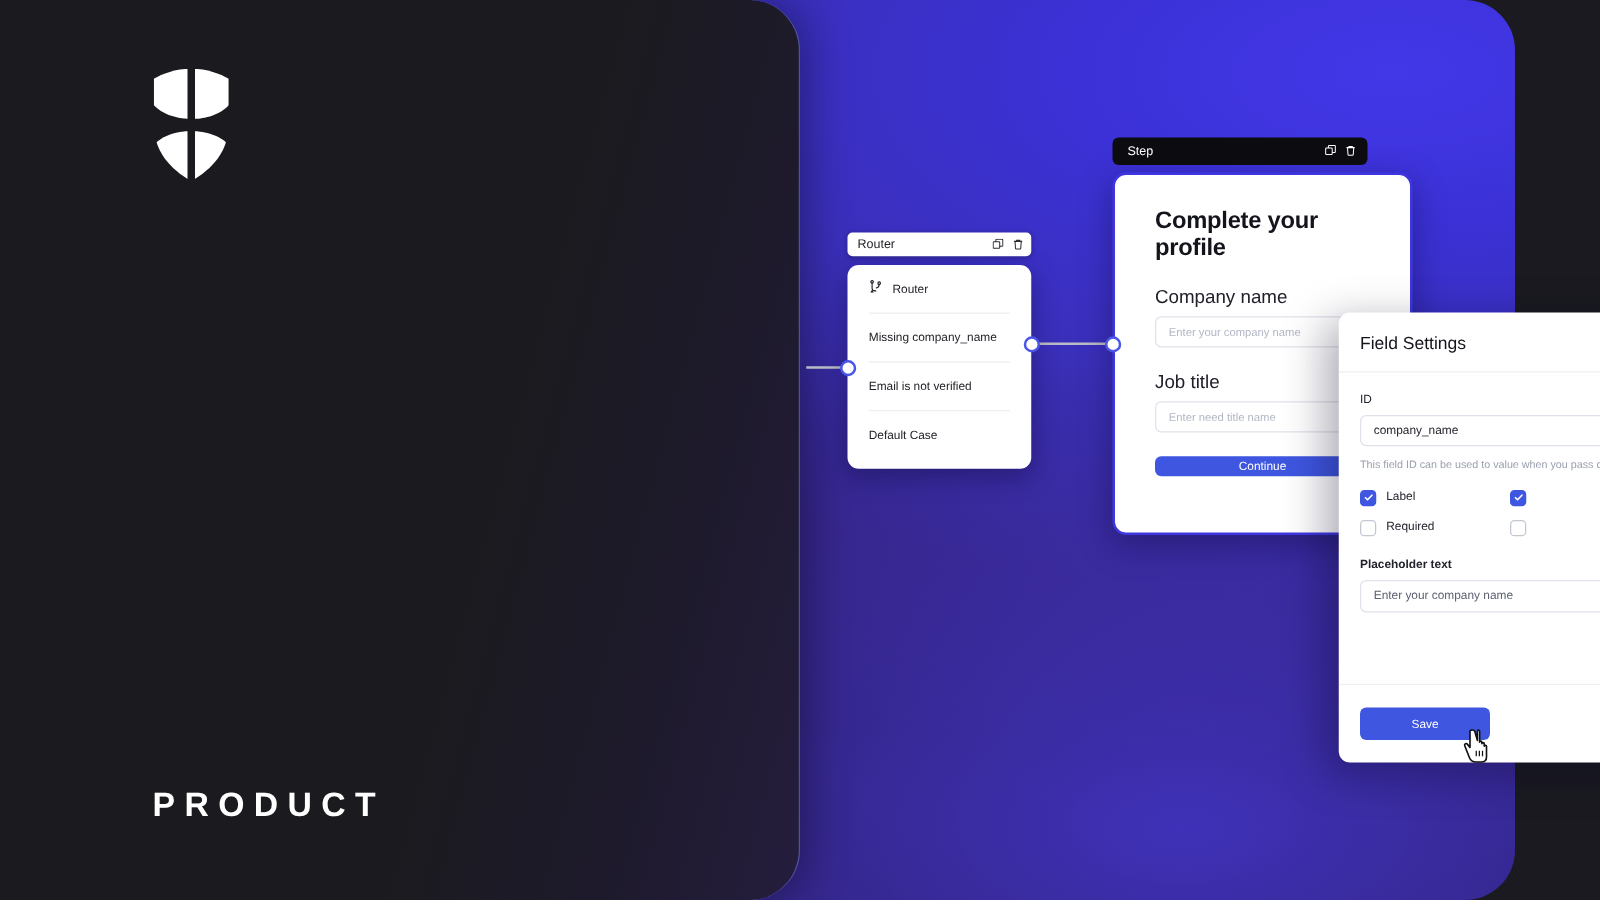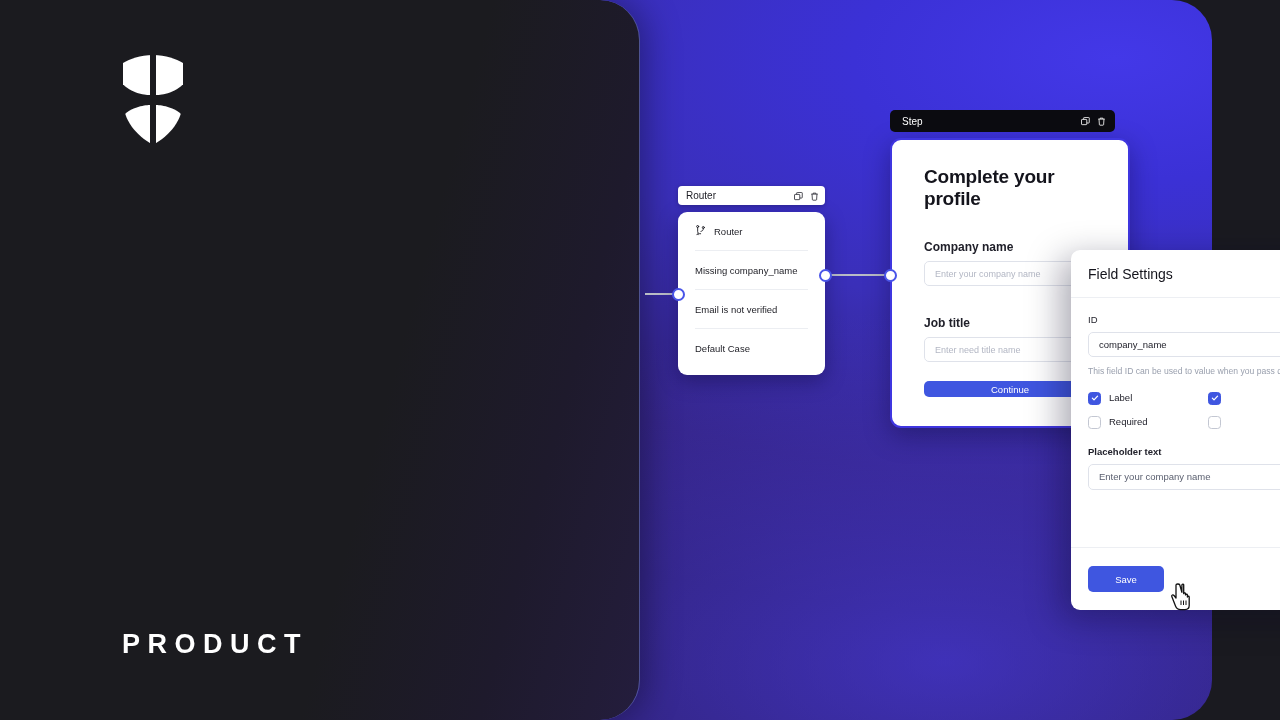--- a/index.html
+++ b/index.html
@@ -143,21 +143,21 @@
     border-bottom: 1px solid #eceef2;
   }
   .router-row:last-child { border-bottom: none; }
   .router-row.title { font-weight: 500; }
 
   
   .step-header {
     position: absolute;
     left: 890px;
     top: 110px;
-    width: 225px;
+    width: 204px;
     height: 22px;
     background: #0b0b10;
     border-radius: 5px;
     display: flex;
     align-items: center;
     padding: 0 9px 0 12px;
     z-index: 32;
   }
   .step-header-title {
     font-size: 10px;
@@ -186,23 +186,23 @@
     letter-spacing: -0.2px;
   }
   .step-sub {
     margin-top: 8px;
     font-size: 8.3px;
     line-height: 1.45;
     color: #8a8fa0;
     max-width: 165px;
   }
   .field-label {
-    margin-top: 30px;
-    font-size: 12px;
-    font-weight: 700;
+    margin-top: 19px;
+    font-size: 15px;
+    font-weight: 400;
     color: #20202a;
   }
   .field-input {
     margin-top: 7px;
     height: 25px;
     border: 1px solid #dfe2ea;
     border-radius: 5px;
     display: flex;
     align-items: center;
     padding: 0 10px;
@@ -319,21 +319,21 @@
   .settings-footer {
     position: absolute;
     left: 0; right: 0; bottom: 0;
     height: 63px;
     border-top: 1px solid #edeff3;
     display: flex;
     align-items: center;
     padding: 0 17px;
   }
   .save-btn {
-    width: 76px;
+    width: 104px;
     height: 26px;
     background: #3f56e0;
     border-radius: 5px;
     display: flex;
     align-items: center;
     justify-content: center;
     color: #fff;
     font-size: 9.5px;
     font-weight: 500;
     cursor: pointer;

